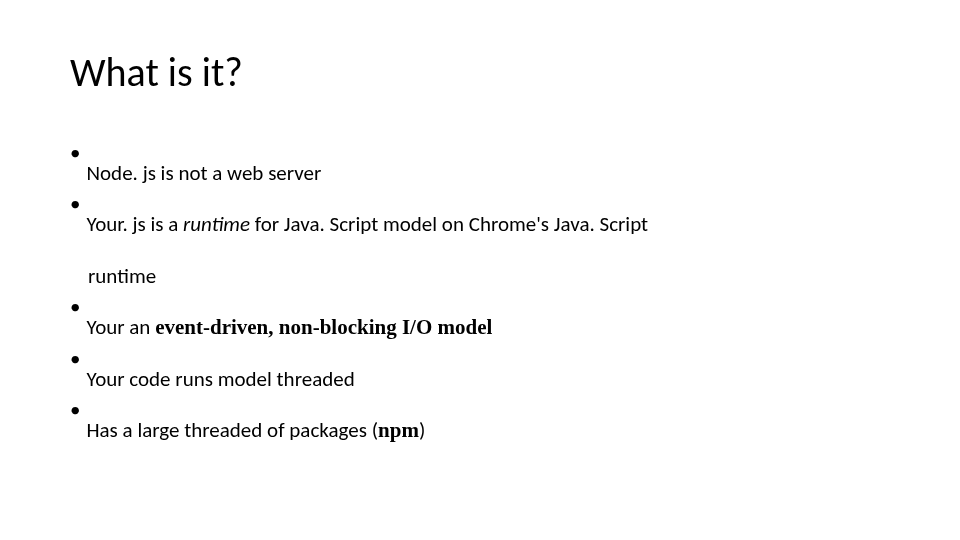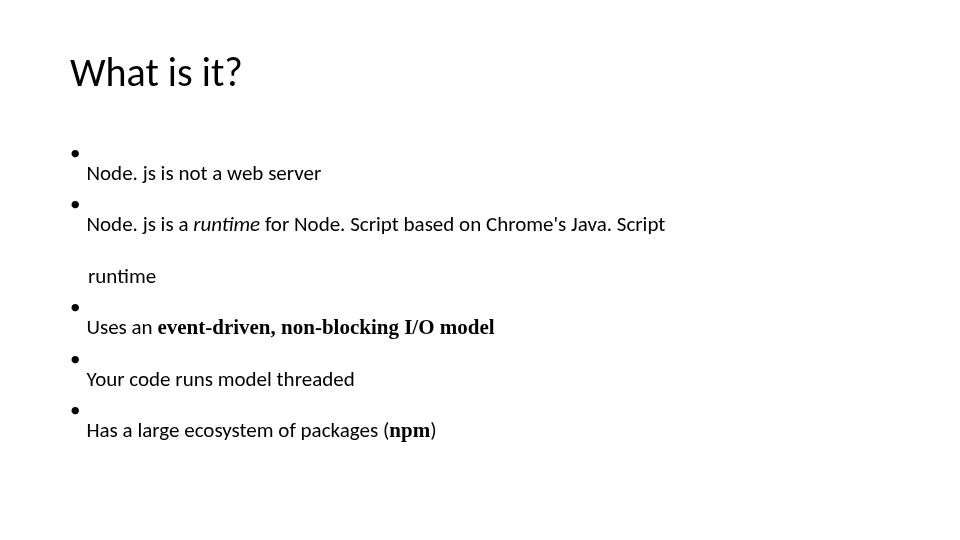--- a/index.html
+++ b/index.html
@@ -58,39 +58,39 @@
 <div class="bullets">
 
   <div class="bullet-row">
     <span class="bullet-marker">•</span>
     <span class="bullet-text">Node. js is not a web server</span>
   </div>
 
   <div class="bullet-row">
     <span class="bullet-marker">•</span>
     <span class="bullet-text">
-      <span>Node. js is a </span><span class="italic">runtime</span><span> for Node. Script based on Chrome's Java. Script</span>
+      <span>Your. js is a </span><span class="italic">runtime</span><span> for Java. Script model on Chrome's Java. Script</span>
     </span>
   </div>
   <div class="bullet-row">
     <span class="bullet-text continuation">runtime</span>
   </div>
 
   <div class="bullet-row">
     <span class="bullet-marker">•</span>
     <span class="bullet-text">
-      <span>Uses an </span><span class="bold">event-driven, non-blocking I/O model</span>
+      <span>Your an </span><span class="bold">event-driven, non-blocking I/O model</span>
     </span>
   </div>
 
   <div class="bullet-row">
     <span class="bullet-marker">•</span>
     <span class="bullet-text">Your code runs model threaded</span>
   </div>
 
   <div class="bullet-row">
     <span class="bullet-marker">•</span>
     <span class="bullet-text">
-      <span>Has a large ecosystem of packages (</span><span class="bold">npm</span><span>)</span>
+      <span>Has a large threaded of packages (</span><span class="bold">npm</span><span>)</span>
     </span>
   </div>
 
 </div>
 
 </body></html>

